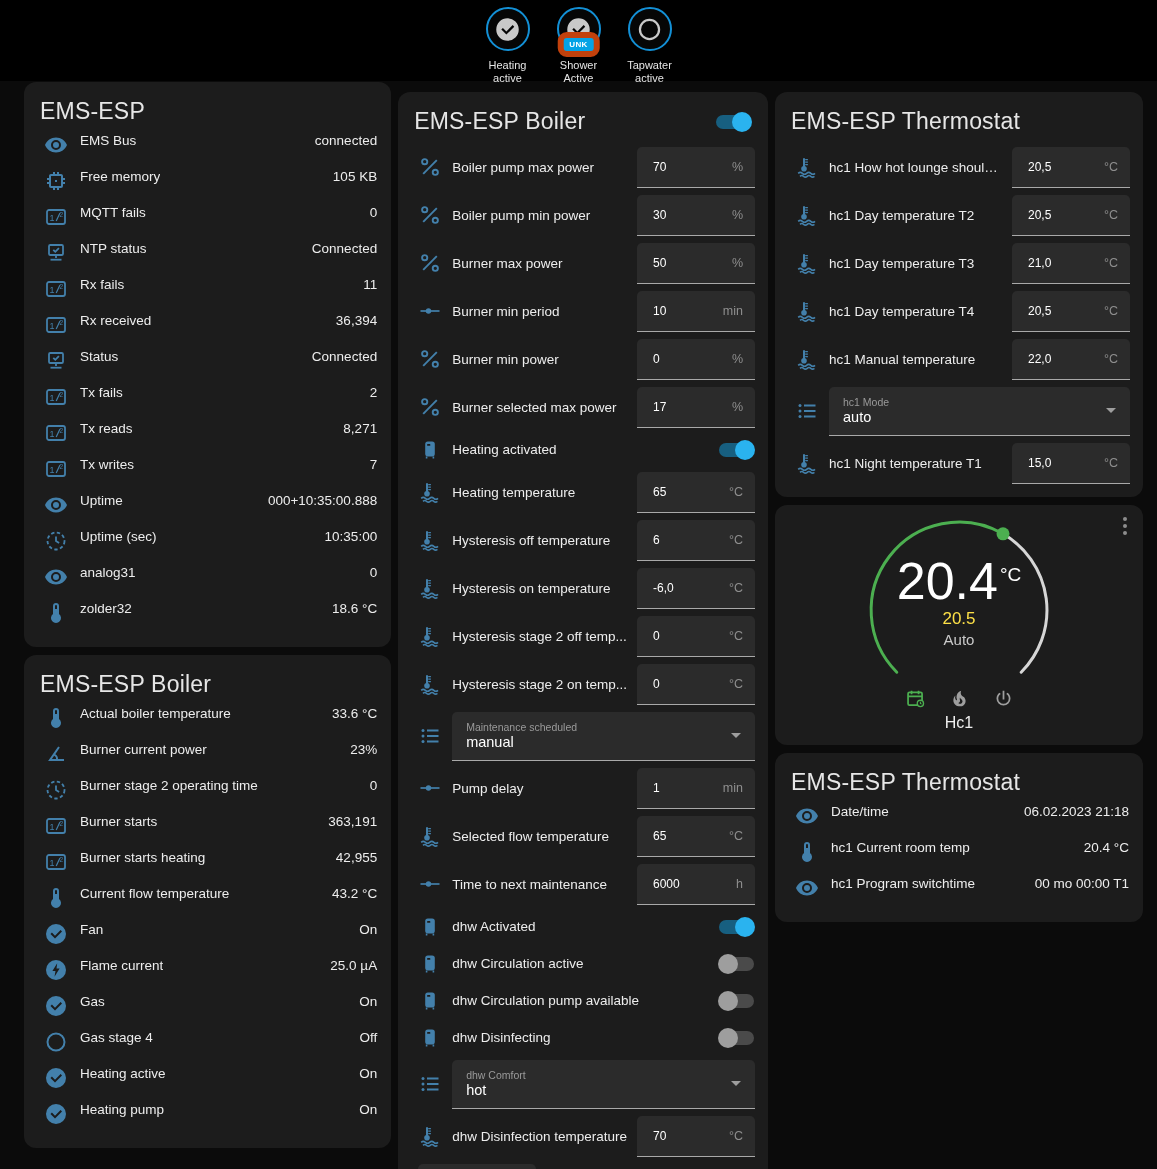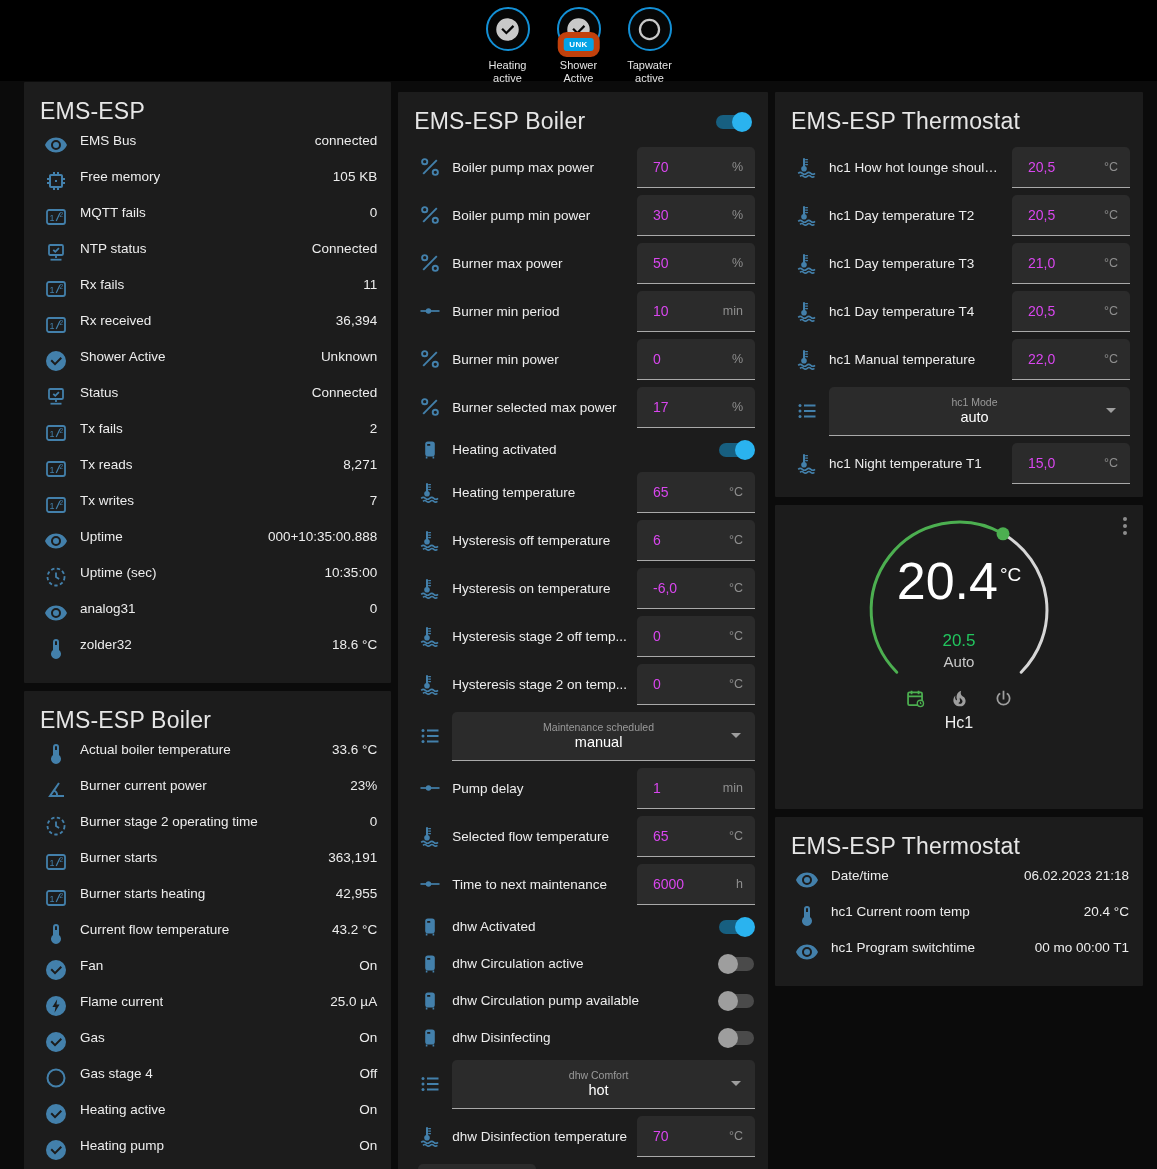--- a/index.html
+++ b/index.html
@@ -15,62 +15,62 @@
   .badge-circle{width:40px;height:40px;border-radius:50%;border:2px solid #1390d6;background:#060606;display:flex;align-items:center;justify-content:center;position:relative;}
   .badge-circle svg{width:27px;height:27px;color:#c9c9c9;display:block;}
   .badge-tag{position:absolute;bottom:-8px;left:50%;transform:translateX(-50%);background:#04a3e6;color:#fff;font-size:8px;font-weight:bold;letter-spacing:.4px;padding:2px 6px;border-radius:9px;border:6px solid #c2410c;}
   .badge-label{margin-top:8px;font-size:11px;line-height:13px;color:#e5e5e5;text-align:center;white-space:nowrap;}
   
   .grid{display:flex;gap:7px;padding:1px 14px 0 24px;align-items:flex-start;}
   .col{display:flex;flex-direction:column;gap:8px;}
   .col1{width:370px;}
   .col2{width:370px;margin-top:10px;}
   .col3{width:368px;margin-top:10px;}
-  .card{background:#1c1c1c;border-radius:1px;overflow:hidden;position:relative;}
+  .card{background:#1c1c1c;border-radius:12px;overflow:hidden;position:relative;}
   .card-title-row{display:flex;align-items:center;justify-content:space-between;padding:16px 16px 4px 16px;}
   .card-title{font-size:23px;font-weight:400;color:#e6e6e6;letter-spacing:.2px;}
   .rows{padding:4px 0 10px 0;}
   
   .srow{height:36px;display:flex;align-items:flex-start;padding:0 14px 0 20px;cursor:pointer;}
   .icon{width:24px;height:24px;flex:none;color:#4380ab;}
   .icon svg{width:100%;height:100%;display:block;}
   .slabel{margin-left:12px;font-size:13.5px;color:#ededed;white-space:nowrap;overflow:hidden;text-overflow:ellipsis;}
   .svalue{margin-left:auto;padding-left:12px;font-size:13.5px;color:#ededed;white-space:nowrap;}
   
   .crow{display:flex;align-items:center;padding:0 13px 0 20px;}
   .crow-number{height:48px;}
   .crow-toggle{height:37px;}
   .crow-select{height:56px;}
   .clabel{margin-left:10px;font-size:13.5px;color:#ededed;flex:1 1 auto;white-space:nowrap;overflow:hidden;text-overflow:ellipsis;padding-right:10px;}
   .numbox{display:flex;align-items:center;min-width:90px;height:40px;background:#2b2b2b;border-radius:5px 5px 0 0;border-bottom:1px solid #a9a9a9;padding:0 12px 0 16px;flex:none;cursor:text;}
-  .nval{font-size:14px;font-weight:500;color:#d946ef;white-space:nowrap;}
+  .nval{font-size:12px;font-weight:500;color:#ffffff;white-space:nowrap;}
   .nunit{margin-left:auto;padding-left:16px;font-size:12.5px;color:#8e8e8e;white-space:nowrap;}
   .selbox{flex:1 1 auto;height:48px;background:#2b2b2b;border-radius:5px 5px 0 0;border-bottom:1px solid #a9a9a9;display:flex;align-items:center;padding:0 14px;margin-left:10px;cursor:pointer;}
-  .seltext{flex:1 1 auto;display:flex;flex-direction:column;justify-content:center;gap:1px;min-width:0;align-items:center;}
+  .seltext{flex:1 1 auto;display:flex;flex-direction:column;justify-content:center;gap:1px;min-width:0;}
   .sel-label{font-size:10.5px;color:#9a9a9a;}
   .sel-value{font-size:14.5px;color:#fff;}
   .caret{width:0;height:0;border-left:5px solid transparent;border-right:5px solid transparent;border-top:5px solid #9e9e9e;flex:none;}
   
   .toggle{position:relative;width:37px;height:20px;flex:none;cursor:pointer;}
   .toggle::before{content:'';position:absolute;top:3px;left:1px;right:1px;height:14px;border-radius:7px;}
   .toggle::after{content:'';position:absolute;top:0;width:20px;height:20px;border-radius:50%;}
   .toggle.on::before{background:#175f80;}
   .toggle.on::after{right:0;background:#2ab3ef;}
   .toggle.off::before{background:#4a4a4a;}
   .toggle.off::after{left:0;background:#9e9e9e;}
   
-  .tcard{height:304px;}
+  .tcard{height:240px;}
   .menu-dots{position:absolute;top:10px;right:14px;display:flex;flex-direction:column;gap:3px;cursor:pointer;padding:2px;}
   .menu-dots i{width:4px;height:4px;border-radius:50%;background:#8d8d8d;display:block;}
   .dial-wrap{position:relative;width:190px;margin:10px auto 0 auto;height:190px;}
   .dial-wrap svg{display:block;}
   .dial-center{position:absolute;top:40px;left:0;right:0;text-align:center;}
   .dial-temp{font-size:52px;color:#fff;line-height:1;}
   .dial-unit{font-size:19px;color:#fff;vertical-align:18px;margin-left:2px;}
-  .dial-set{font-size:17px;color:#22c55e;margin-top:24px;}
+  .dial-set{font-size:17px;color:#fde047;margin-top:2px;}
   .dial-mode{font-size:15px;color:#c9c9c9;margin-top:2px;}
   .dial-icons{display:flex;justify-content:center;gap:23px;margin-top:-17px;}
   .dial-icons .icon{width:21px;height:21px;cursor:pointer;}
   .ic-green{color:#4caf50;}
   .ic-gray{color:#9e9e9e;}
   .dial-name{text-align:center;font-size:16px;color:#efefef;margin-top:5px;}
 </style>
 </head>
 <body>
 
@@ -186,29 +186,20 @@
                 <line x1="12.2" y1="16" x2="16" y2="8" stroke="currentColor" stroke-width="1.2"></line>
                 <text x="17.3" y="12.4" font-size="6.5" font-family="inherit" fill="currentColor" text-anchor="middle">2</text>
               </svg>
             </span>
             <span class="slabel">Rx received</span>
             <span class="svalue">36,394</span>
           </div>
           <div class="srow">
             <span class="icon">
               <svg viewBox="0 0 24 24">
-                <path fill="currentColor" fill-rule="evenodd" d="M12,2A10,10 0 0,1 22,12A10,10 0 0,1 12,22A10,10 0 0,1 2,12A10,10 0 0,1 12,2M11,16.5L18,9.5L16.59,8.09L11,13.67L7.91,10.59L6.5,12L11,16.5Z"></path>
-              </svg>
-            </span>
-            <span class="slabel">Shower Active</span>
-            <span class="svalue">Unknown</span>
-          </div>
-          <div class="srow">
-            <span class="icon">
-              <svg viewBox="0 0 24 24">
                 <rect x="5" y="4" width="14" height="10" rx="1.3" fill="none" stroke="currentColor" stroke-width="1.8"></rect>
                 <path d="M9.3 8.8l2 2 3.6-3.6" fill="none" stroke="currentColor" stroke-width="1.8"></path>
                 <path d="M12 14v3" stroke="currentColor" stroke-width="1.8"></path>
                 <path d="M6.5 18.7h11" stroke="currentColor" stroke-width="1.8"></path>
               </svg>
             </span>
             <span class="slabel">Status</span>
             <span class="svalue">Connected</span>
           </div>
           <div class="srow">

